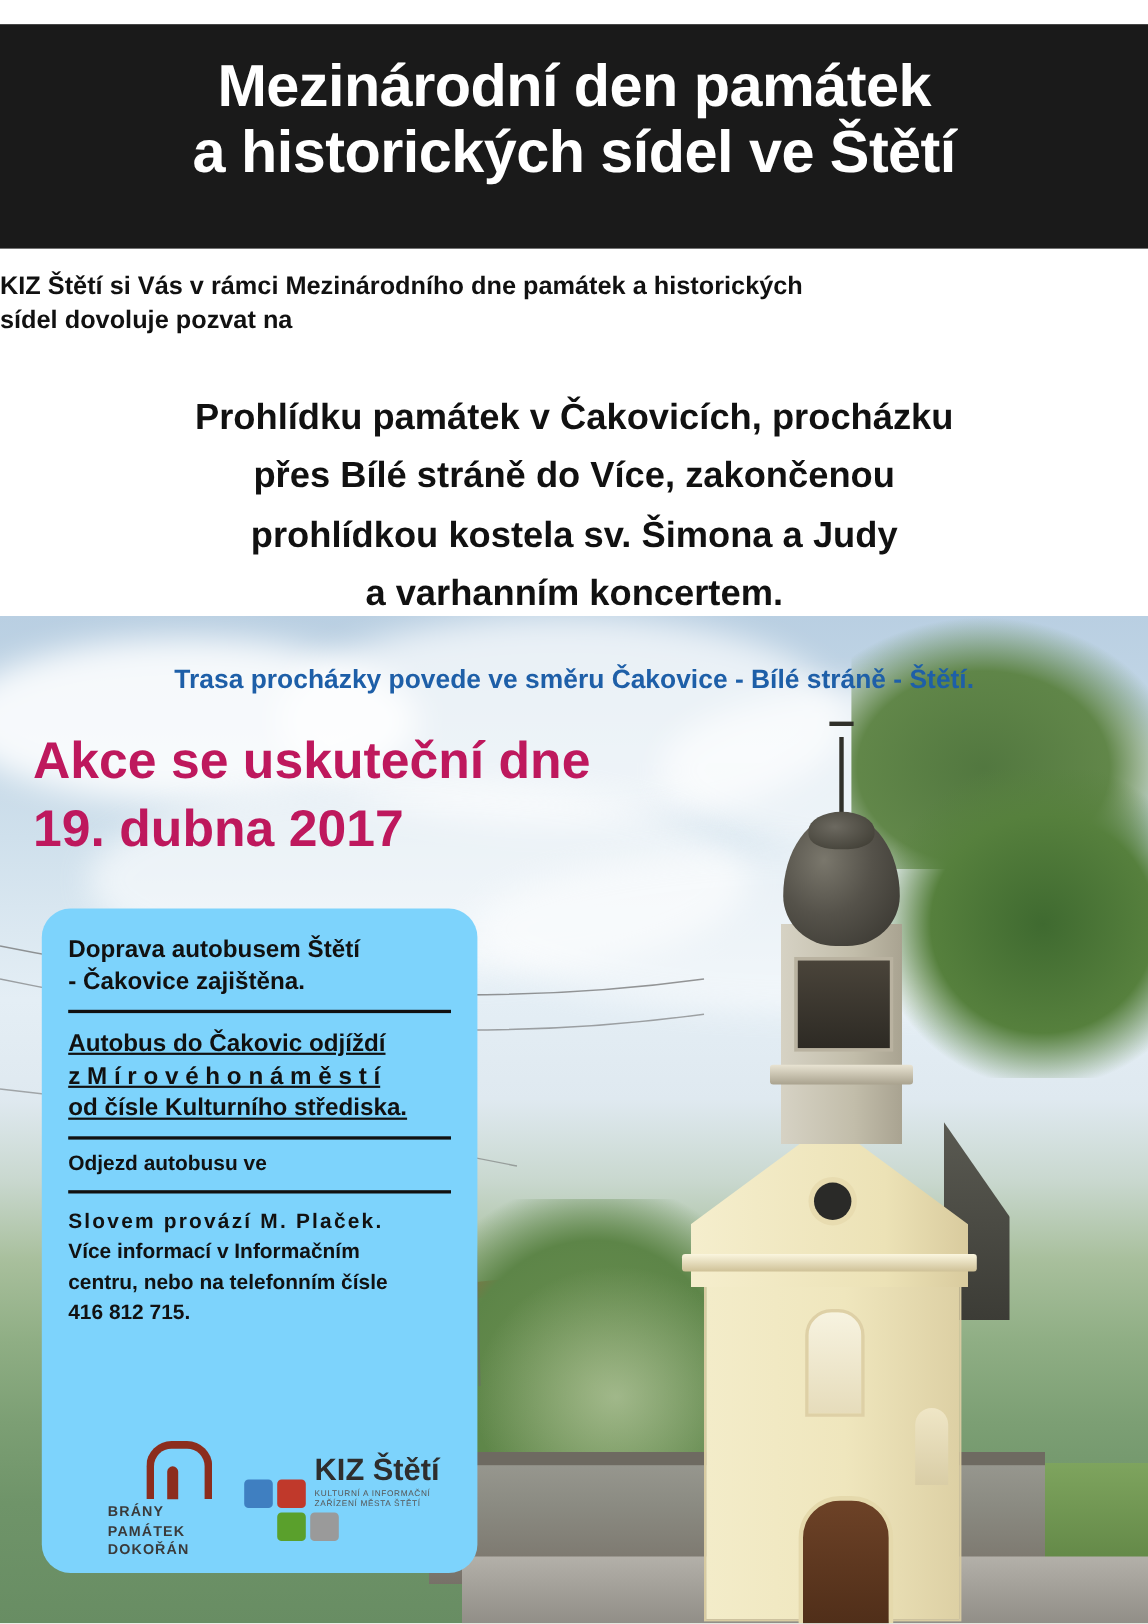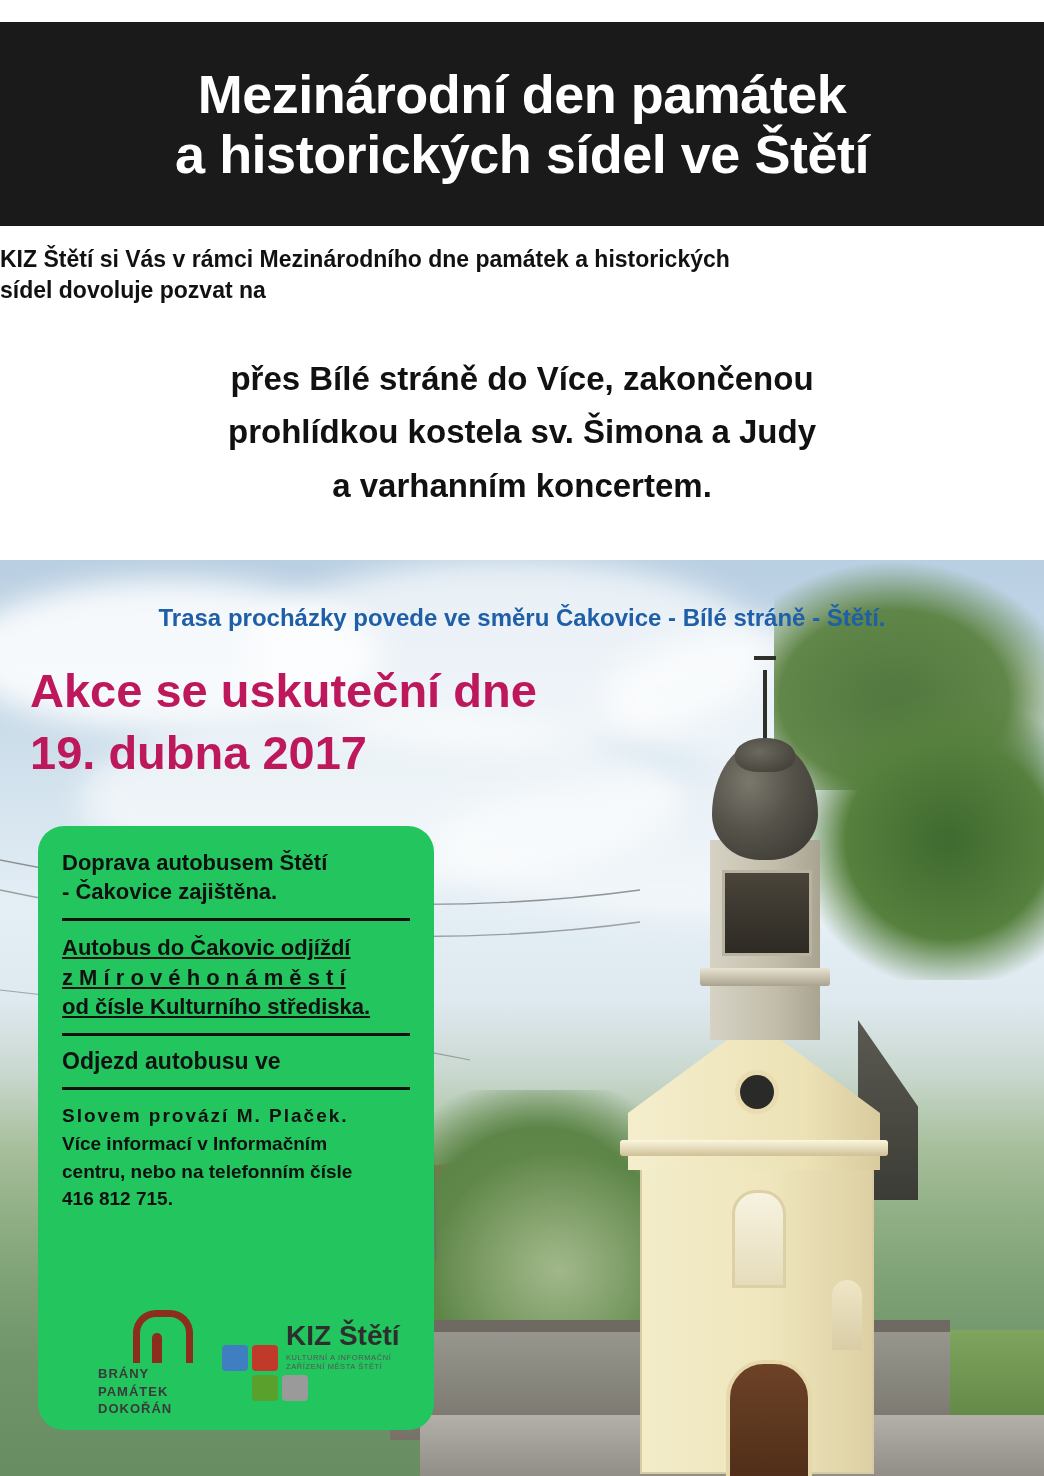--- a/index.html
+++ b/index.html
@@ -199,21 +199,21 @@
     background: #1a1a1a;
   }
   .header-band h1 {
     margin: 0;
     color: #ffffff;
     font-weight: bold;
     font-size: 54px;
     line-height: 1.12;
     text-align: center;
     letter-spacing: -0.5px;
-    padding-top: 42px;
+    padding-top: 26px;
   }
 
   
   .intro {
     position: absolute;
     left: 0; top: 244px;
     width: 1044px;
     text-align: left;
     color: #111111;
     font-size: 23px;
@@ -252,21 +252,21 @@
     font-size: 47px;
     line-height: 1.32;
     text-align: left;
   }
 
   
   .card {
     position: absolute;
     left: 38px; top: 826px;
     width: 396px; height: 604px;
-    background: #22c55e;
+    background: #7dd3fc;
     border-radius: 26px;
   }
   .card-inner { padding: 22px 24px 10px 24px; }
   .card p {
     margin: 0;
     color: #111111;
     font-weight: bold;
   }
   .transport {
     font-size: 22px;
@@ -276,21 +276,21 @@
     height: 3px;
     background: #111111;
     margin: 12px 0 12px 0;
   }
   .businfo {
     font-size: 22px;
     line-height: 1.34;
     text-decoration: underline;
   }
   .departure-label {
-    font-size: 23px;
+    font-size: 19px;
     margin-top: 2px;
   }
   .departure-time {
     font-size: 48px;
     text-align: center;
     margin-top: 2px;
     letter-spacing: -0.5px;
   }
   .guide {
     font-size: 19px;
@@ -399,20 +399,21 @@
       <span>a historických sídel ve Štětí</span>
     </h1>
   </div>
 
   <div class="intro">
     <span>KIZ Štětí si Vás v rámci Mezinárodního dne památek a historických</span>
     <span class="line2">sídel dovoluje pozvat na</span>
   </div>
 
   <div class="main-invite">
+    <div>Prohlídku památek v Čakovicích, procházku</div>
     <div>přes Bílé stráně do Více, zakončenou</div>
     <div>prohlídkou kostela sv. Šimona a Judy</div>
     <div>a varhanním koncertem.</div>
   </div>
 
   <div class="route">Trasa procházky povede ve směru  Čakovice - Bílé stráně - Štětí.</div>
 
   <div class="date-block">
     <div>Akce se uskuteční dne</div>
     <div>19. dubna 2017</div>

